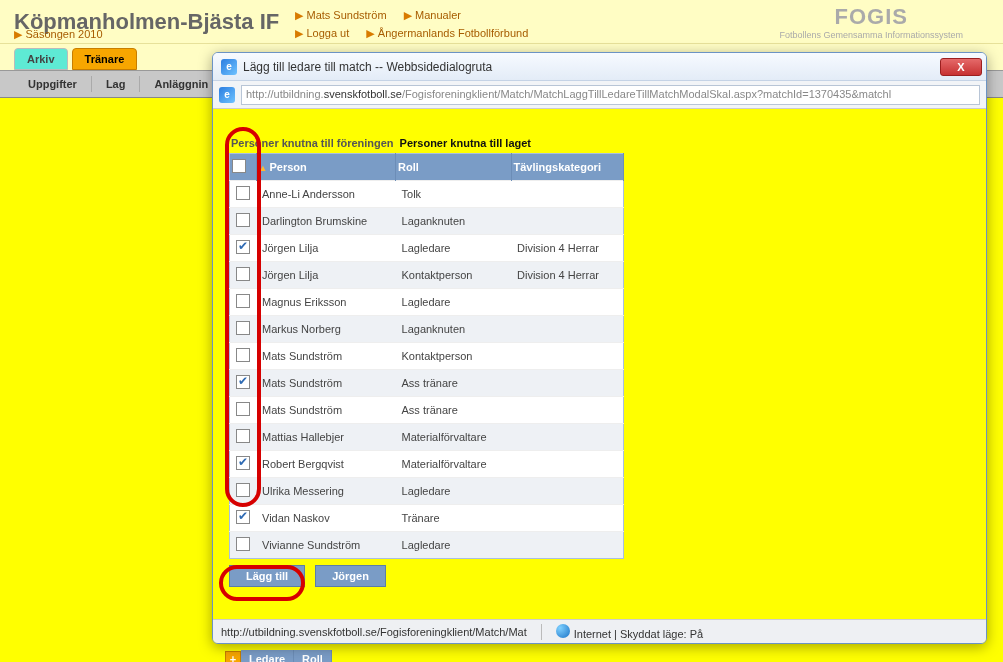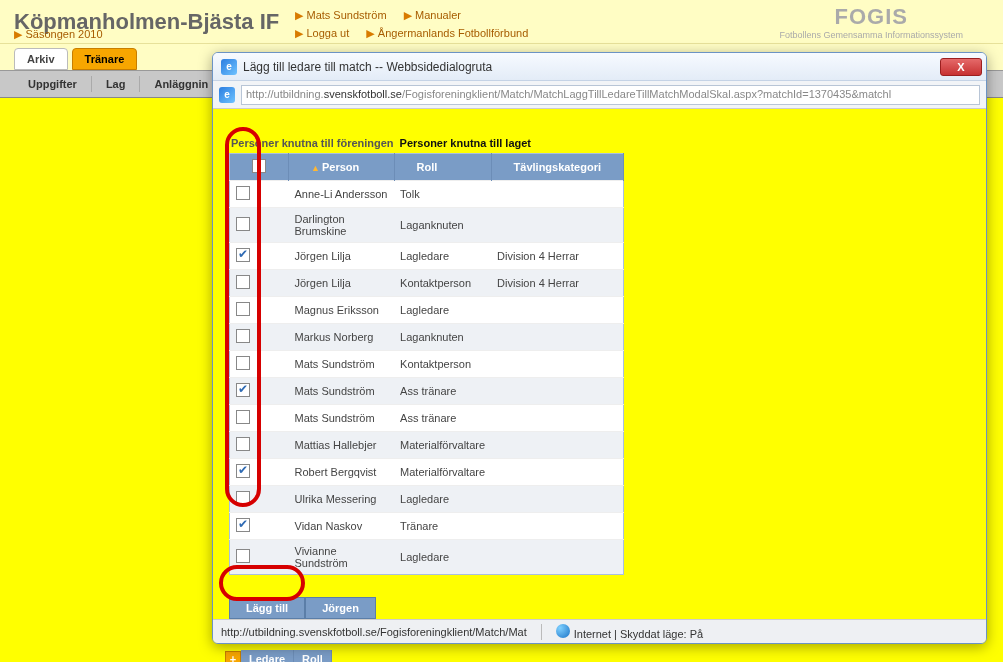--- a/index.html
+++ b/index.html
@@ -68,21 +68,21 @@
       position: relative;
       z-index: 1;
       display: flex;
       gap: 4px;
     }
     .tab {
       padding: 4px 12px;
       border-top-left-radius: 4px;
       border-top-right-radius: 4px;
       border: 1px solid #bbb;
-      background: #ffffff;
+      background: #5eead4;
       font-weight: bold;
       color: #444;
       cursor: pointer;
     }
     .tab.active { background: #f7a600; color: #000; border-color: #c87e00; }
     .subtabbar {
       background: #c8c8c8;
       border-top: 1px solid #999;
       border-bottom: 1px solid #888;
       padding: 5px 14px;
@@ -191,42 +191,42 @@
       width: 395px;
       border-collapse: collapse;
       font-size: 11px;
       color: #444;
     }
     .people-table th {
       background: #7a9cc6;
       color: #fff;
       text-align: left;
       font-weight: bold;
-      padding: 5px 22px;
+      padding: 5px 2px;
       font-size: 11px;
       border-right: 1px solid #6c8db7;
     }
     .sort-ic { color: #ffb733; font-size: 9px; margin-right: 2px; }
     .people-table td {
       padding: 5px 6px;
       border-top: 1px solid #eee;
     }
     .people-table tr.alt td { background: #eef1f5; }
     .chk {
       width: 14px; height: 14px; border: 1px solid #888; background: #fff;
       display: inline-block; position: relative;
     }
     .chk.checked::after {
       content: "✔";
       color: #2e6ab3;
       position: absolute;
       left: 1px; top: -2px;
       font-size: 12px;
     }
-    .btnrow { margin-top: 22px; display: flex; }
+    .btnrow { margin-top: 6px; display: flex; gap: 10px; }
     .btn {
       background: #7a9cc6;
       color: #fff;
       border: 1px solid #5b7ea8;
       padding: 4px 16px;
       font-size: 11px;
       font-weight: bold;
       cursor: pointer;
     }
     .ie-statusbar {

